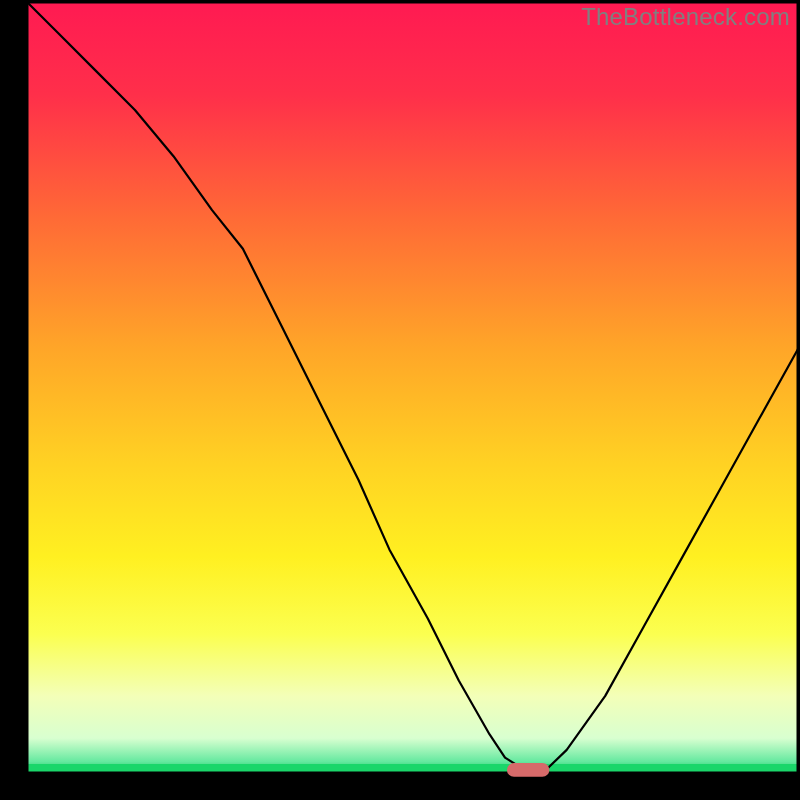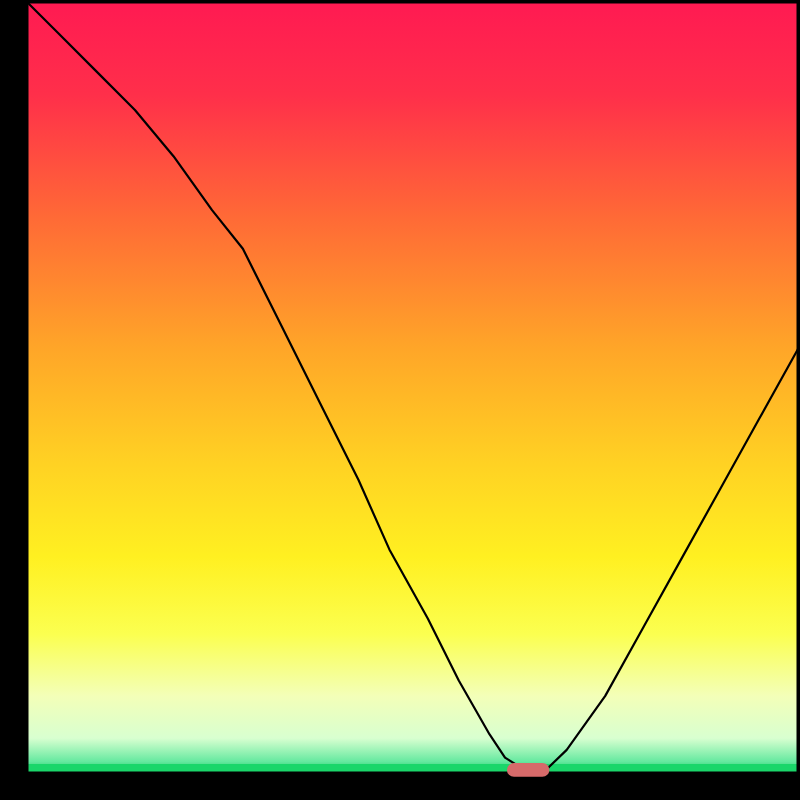--- a/index.html
+++ b/index.html
@@ -29,20 +29,21 @@
   }
   svg {
     position: absolute;
     left: 0;
     top: 0;
   }
 </style>
 </head>
 <body>
 <div class="wrap">
+  <div class="watermark">TheBottleneck.com</div>
 
   <svg id="chart" width="800" height="800" viewBox="0 0 800 800">
     <defs>
       <linearGradient id="bgGrad" x1="0" y1="0" x2="0" y2="1">
 
       <stop offset="0%" stop-color="#ff1a52"></stop>
           <stop offset="12%" stop-color="#ff2f4a"></stop>
           <stop offset="28.000000000000004%" stop-color="#ff6a36"></stop>
           <stop offset="45%" stop-color="#ffa628"></stop>
           <stop offset="60%" stop-color="#ffd223"></stop>

